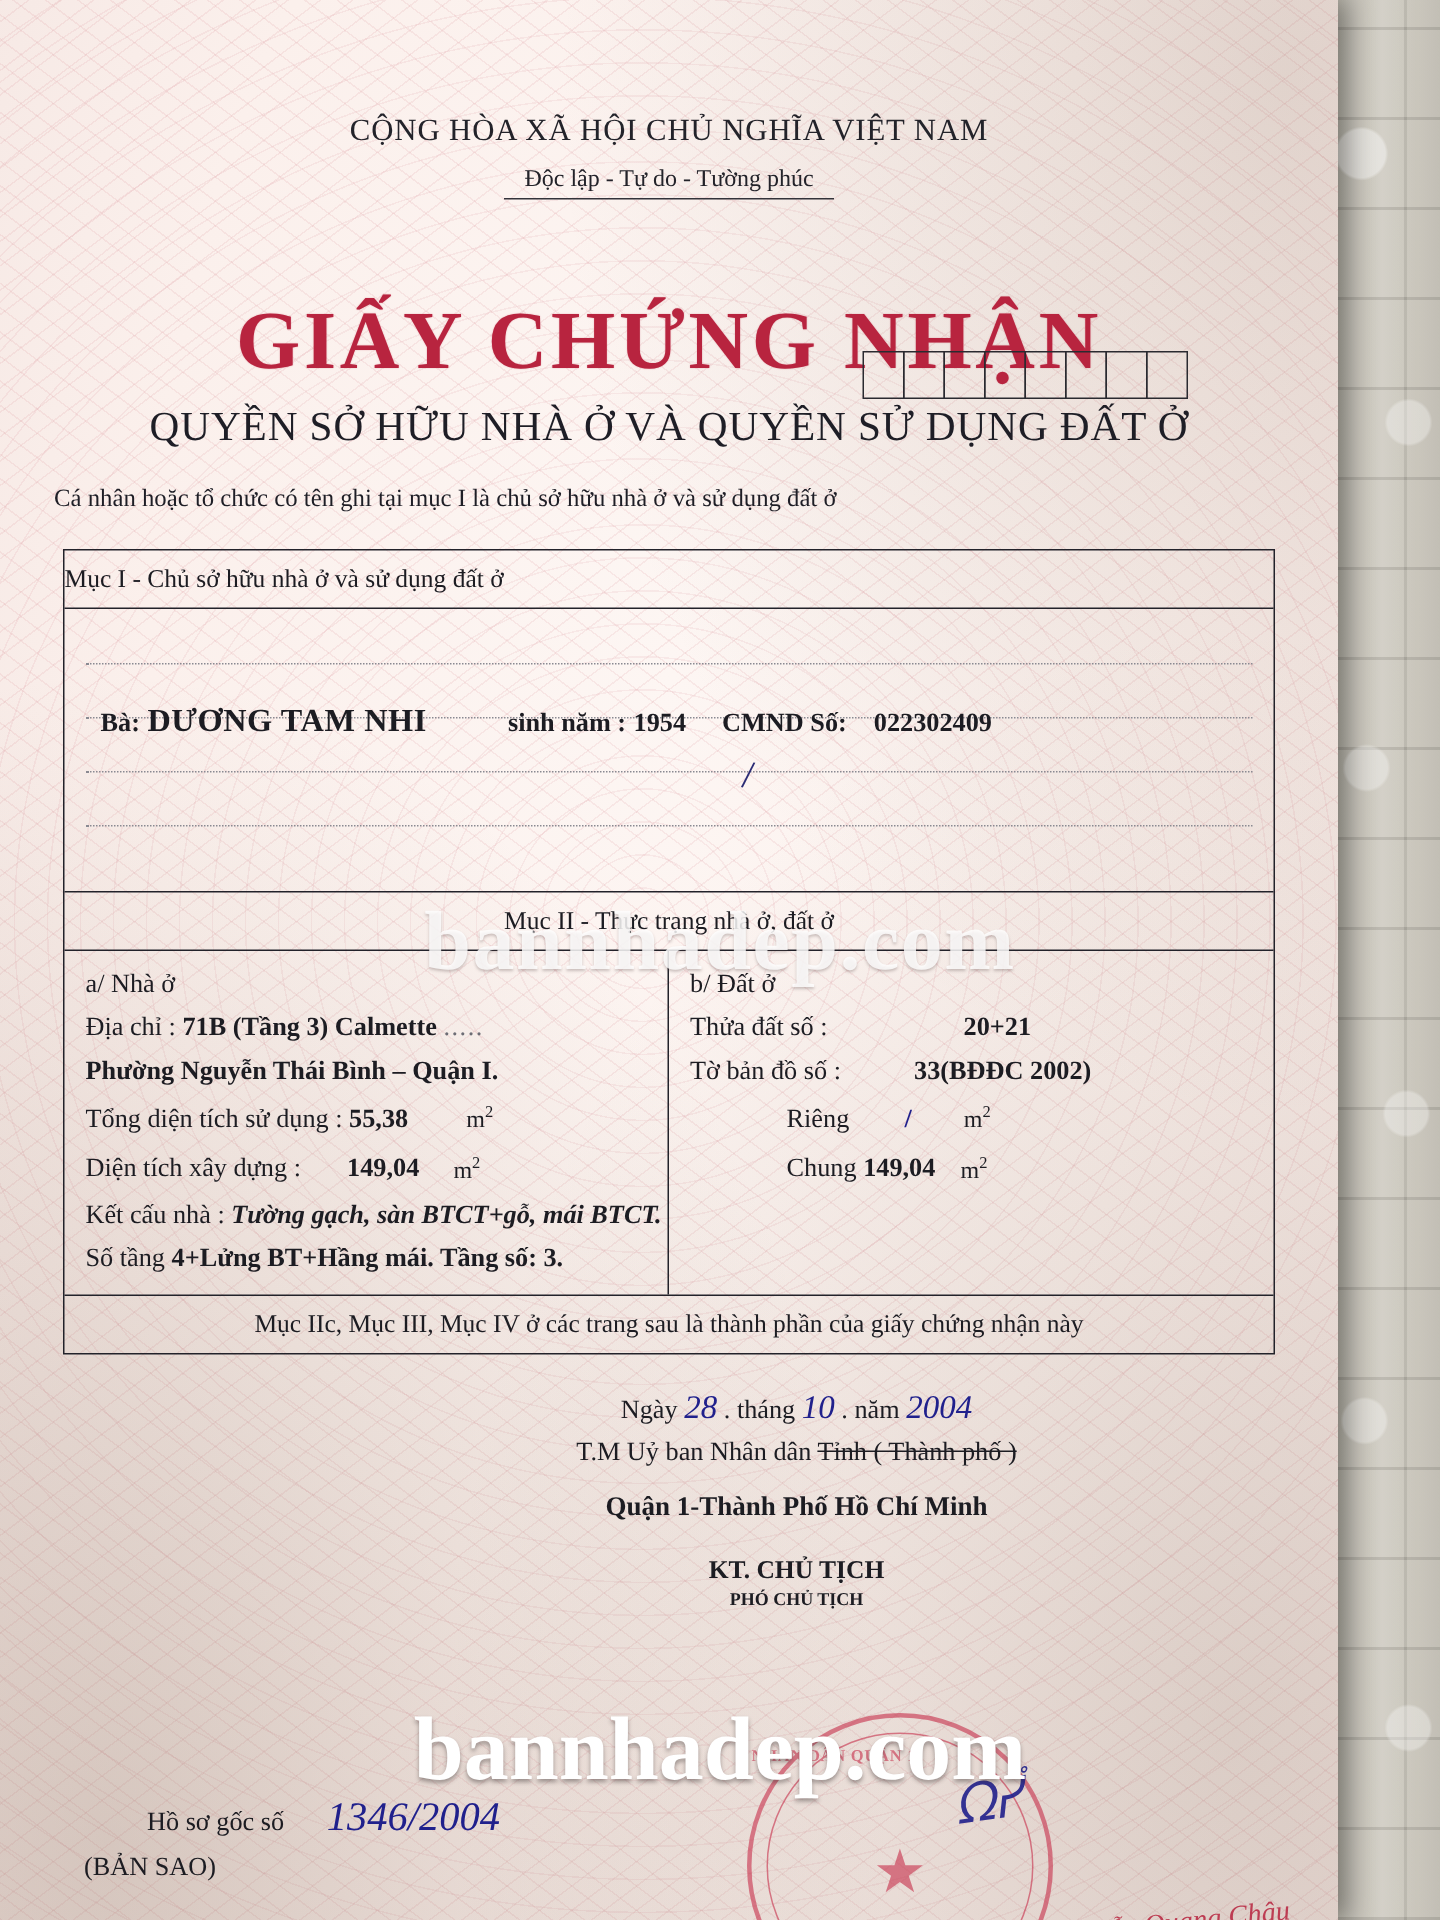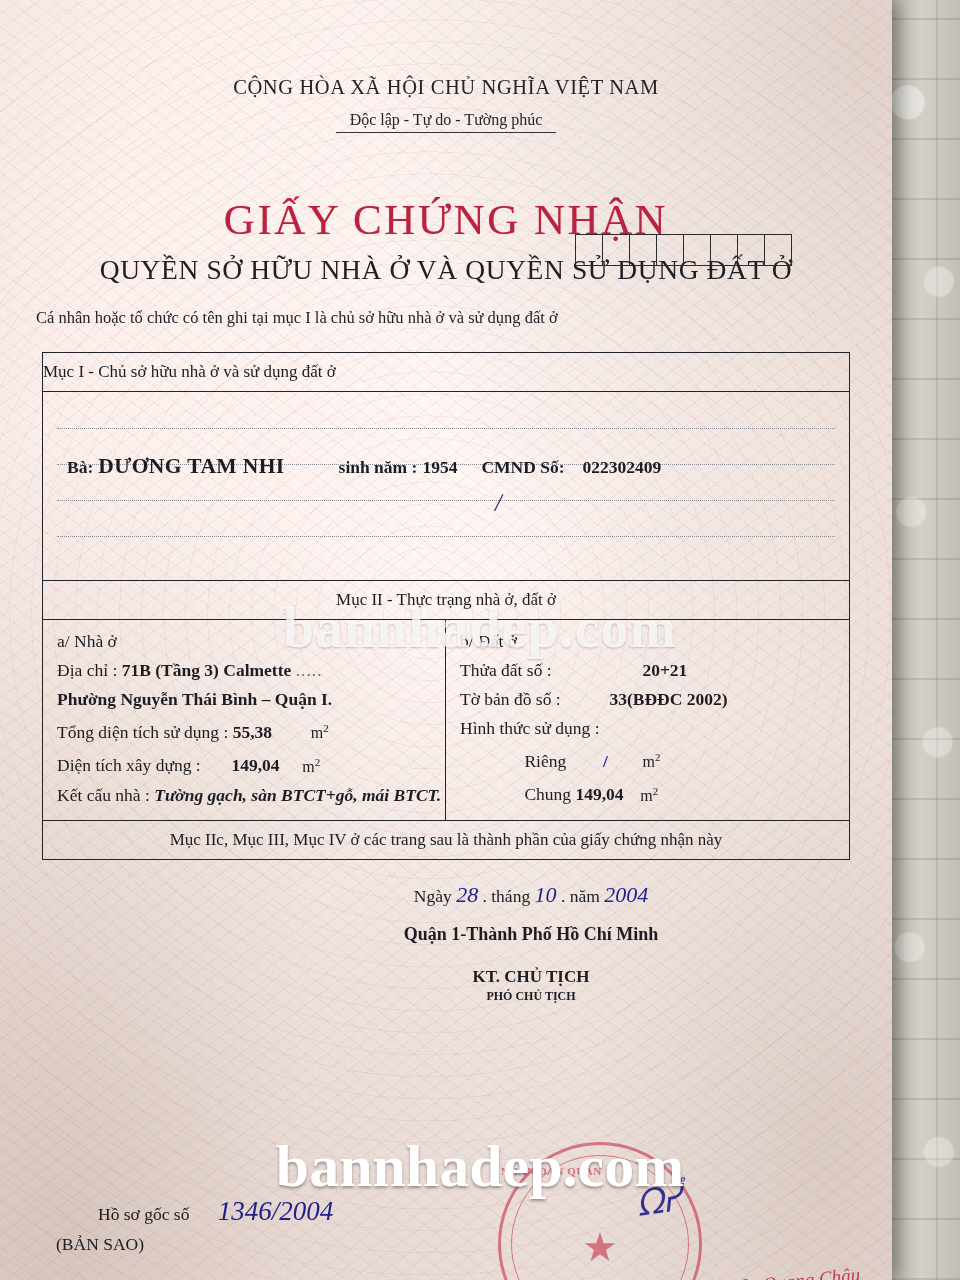--- a/index.html
+++ b/index.html
@@ -125,22 +125,22 @@
     height: 30px;
     border: 1px solid #2a2a30;
     margin-left: -1px;
     font-style: normal;
   }
 
   
   .cert-title {
     text-align: center;
     margin-top: 62px;
-    font-size: 43px;
-    font-weight: normal;
+    font-size: 55px;
+    font-weight: bold;
     letter-spacing: 2.5px;
     color: #b8243f;
     text-shadow: 0 0 1px rgba(184,36,63,.4);
   }
   .cert-sub {
     text-align: center;
     margin-top: 10px;
     font-size: 27.5px;
     letter-spacing: .6px;
     color: #1e1e26;
@@ -452,41 +452,42 @@
               <span class="fill">149,04</span>
               <span style="display:inline-block;width:14px"></span>
               <span class="m2">m<sup>2</sup></span>
             </div>
 
             <div class="fline">
               <span>Kết cấu nhà :</span>
               <span class="fill-i">Tường gạch, sàn BTCT+gỗ, mái BTCT.</span>
             </div>
 
+            <div class="fline">
+              <span>Số tầng</span>
+              <span class="fill">4+Lửng BT+Hầng mái. Tầng số: 3.</span>
+            </div>
           </div>
 
           <div class="col-r">
             <div class="fline">b/ Đất ở</div>
 
             <div class="fline">
               <span>Thửa đất số :</span>
               <span style="display:inline-block;width:82px"></span>
               <span class="fill">20+21</span>
             </div>
 
             <div class="fline">
               <span>Tờ bản đồ số :</span>
               <span style="display:inline-block;width:40px"></span>
               <span class="fill">33(BĐĐC 2002)</span>
             </div>
 
 
-            <div class="fline">
-              <span>Hình thức sử dụng :</span>
-            </div>
 
             <div class="fline">
               <span style="display:inline-block;width:60px"></span>
               <span>Riêng</span>
               <span style="display:inline-block;width:28px"></span>
               <span class="fill" style="color:#20208c">/</span>
               <span style="display:inline-block;width:26px"></span>
               <span class="m2">m<sup>2</sup></span>
             </div>
 
@@ -505,20 +506,24 @@
 
       <div class="sign">
         <div class="ln1 sign-pad">
           <span>Ngày</span>
           <span class="hw">28</span>
           <span>. tháng</span>
           <span class="hw">10</span>
           <span>. năm</span>
           <span class="hw">2004</span>
         </div>
+        <div class="ln2 sign-pad">
+          <span>T.M Uỷ ban Nhân dân</span>
+          <span class="strike">Tỉnh ( Thành phố )</span>
+        </div>
         <div class="ln3 sign-pad">Quận 1-Thành Phố Hồ Chí Minh</div>
         <div class="ln4 sign-pad">KT. CHỦ TỊCH</div>
         <div class="ln5 sign-pad">PHÓ CHỦ TỊCH</div>
       </div>
 
       <div class="seal">
         <div class="txt-top">NHÂN DÂN QUẬN 1</div>
         <div class="star">★</div>
 
       </div>

